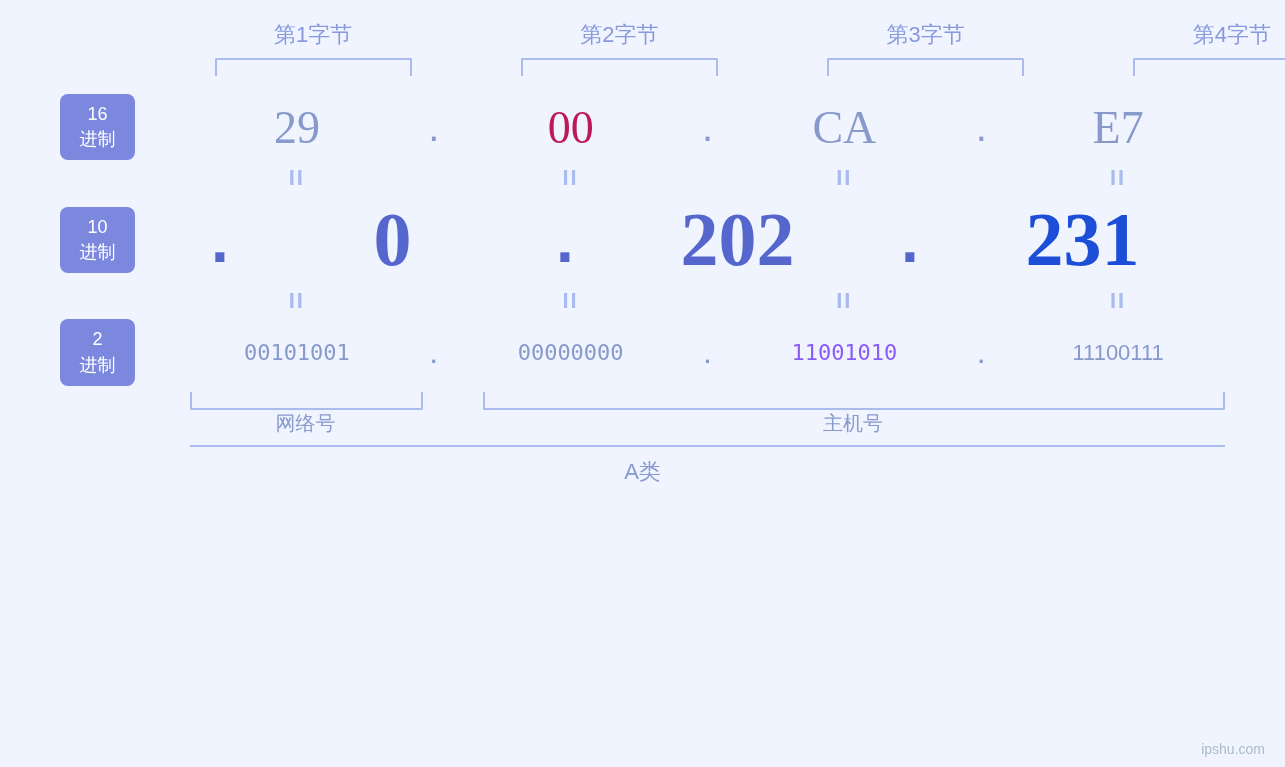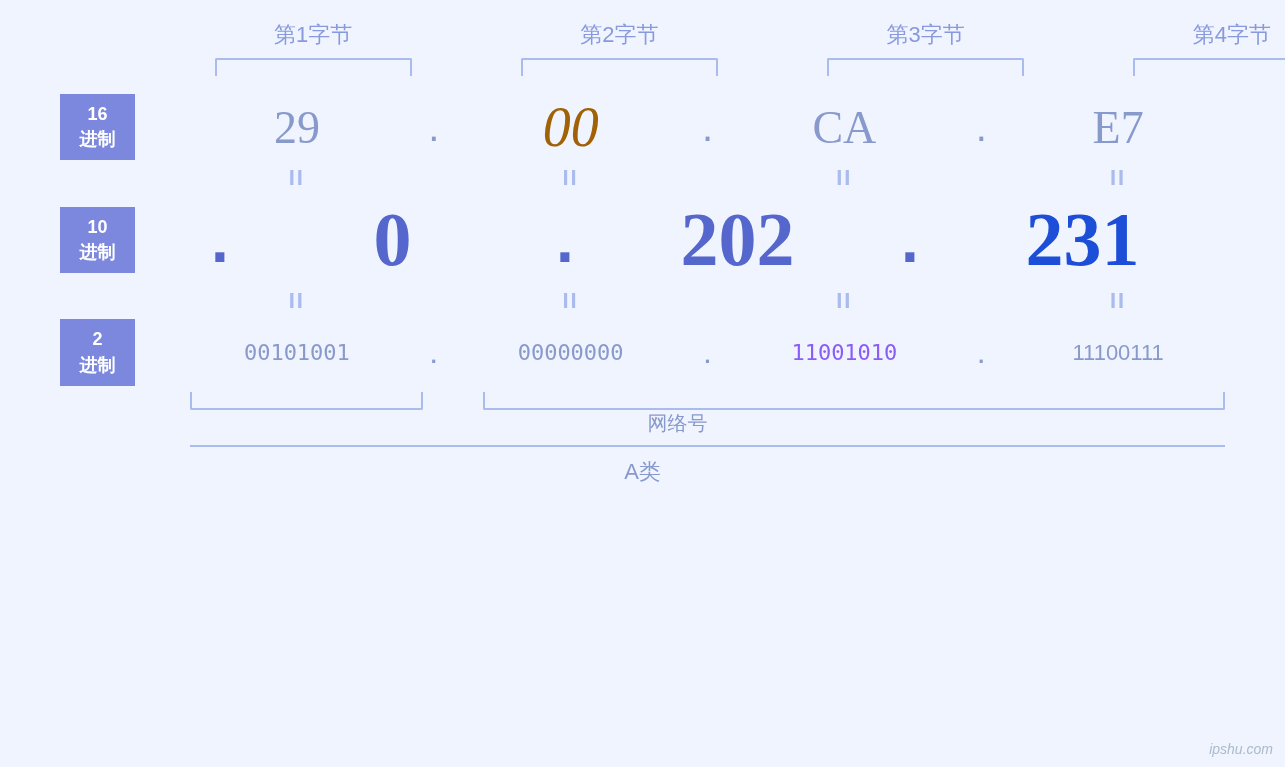--- a/index.html
+++ b/index.html
@@ -65,45 +65,44 @@
     .label-col {
       width: 130px;
       display: flex;
       align-items: center;
       justify-content: flex-start;
     }
 
     .label-badge {
       background: #7b88dd;
       color: white;
-      border-radius: 0;
+      border-radius: 8px;
       padding: 8px 14px;
       font-size: 18px;
-      font-weight: bold;
+      font-weight: normal;
       text-align: center;
       line-height: 1.4;
       min-width: 75px;
     }
 
     .eq-sign {
       color: #aabbee;
       font-size: 22px;
       font-weight: bold;
       text-align: center;
       letter-spacing: 2px;
     }
 
     
     .watermark {
       position: absolute;
       bottom: 10px;
-      right: 12px;
+      right: 20px;
       color: #aabbcc;
       font-size: 14px;
-      font-style: italic;
     }
 
     .full-row {
       display: flex;
       width: 100%;
       align-items: center;
     }
 
     .val-cell {
       flex: 1;
@@ -153,21 +152,21 @@
 进制</span>
       </div>
     </div>
     <div class="val-cell">
       <span class="value hex-row" style="font-size:46px;color:#8899cc;font-weight:300;font-family:Georgia,serif;">29</span>
     </div>
     <div class="sep-cell">
       <span style="font-size:40px;color:#8899cc;font-weight:400;">.</span>
     </div>
     <div class="val-cell">
-      <span style="font-size:56px;color:#a16207;font-weight:300;font-family:Georgia,serif;font-style:italic;">00</span>
+      <span style="font-size:46px;color:#be185d;font-weight:300;font-family:Georgia,serif;">00</span>
     </div>
     <div class="sep-cell">
       <span style="font-size:40px;color:#8899cc;font-weight:400;">.</span>
     </div>
     <div class="val-cell">
       <span style="font-size:46px;color:#8899cc;font-weight:300;font-family:Georgia,serif;">CA</span>
     </div>
     <div class="sep-cell">
       <span style="font-size:40px;color:#8899cc;font-weight:400;">.</span>
     </div>
@@ -280,20 +279,23 @@
 
     <div style="flex:3.22;height:18px;border:2px solid #aabbee;border-top:none;border-radius:0 0 2px 2px;"></div>
   </div>
 
   <div style="display:flex;width:100%;margin-top:0;">
     <div style="width:130px;"></div>
     <div style="flex:1;text-align:center;">
       <span style="color:#8899cc;font-size:20px;">网络号</span>
     </div>
     <div style="width:60px;"></div>
+    <div style="flex:3.22;text-align:center;">
+      <span style="color:#8899cc;font-size:20px;">主机号</span>
+    </div>
   </div>
 
   <div style="display:flex;width:100%;margin-top:8px;">
     <div style="width:130px;"></div>
     <div style="flex:1;height:2px;background:#aabbee;"></div>
   </div>
 
   <div style="margin-top:10px;text-align:center;width:100%;">
     <span style="color:#8899cc;font-size:22px;">A类</span>
   </div>

